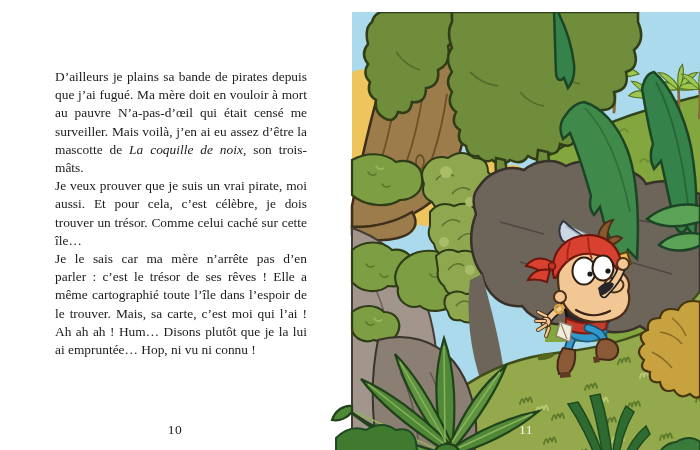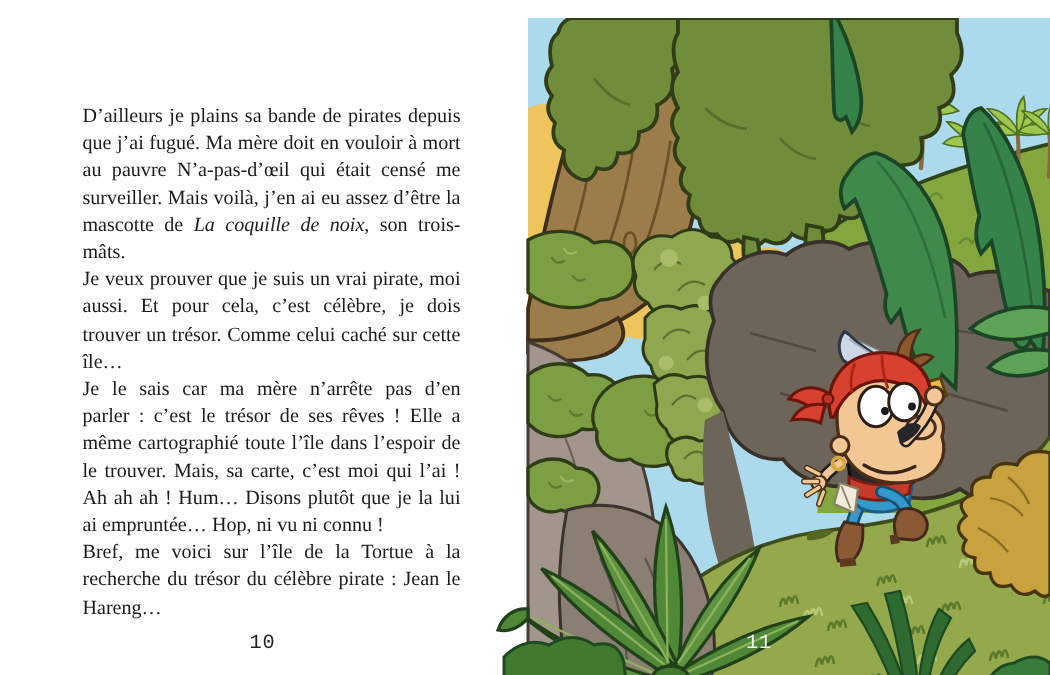--- a/index.html
+++ b/index.html
@@ -2,35 +2,34 @@
 <html><head>
 <meta charset="utf-8">
 <style>
   html,body{margin:0;padding:0;background:#ffffff;}
   #spread{position:relative;width:700px;height:450px;background:#ffffff;overflow:hidden;
           font-family:"Liberation Serif",serif;margin-top:12px;}
   #text-block{position:absolute;left:55px;top:56px;width:252px;color:#1b1b1b;
               font-size:13.4px;line-height:18.2px;text-align:justify;}
   #text-block p{margin:0;padding:0;}
   #text-block em{font-style:italic;}
-  .pagenum{position:absolute;font-size:13.5px;letter-spacing:.5px;text-align:center;font-family:Liberation Mono, monospace;}
+  .pagenum{position:absolute;font-size:13.5px;letter-spacing:.5px;text-align:center;}
   #pagenum-left{left:130px;top:410px;width:90px;color:#222222;}
-  #pagenum-right{left:478px;top:410px;width:56px;color:#f6f4ee;z-index:3;}
+  #pagenum-right{left:498px;top:410px;width:56px;color:#f6f4ee;z-index:3;}
   #illustration{position:absolute;left:330px;top:0;width:370px;height:450px;z-index:1;}
 </style>
 </head>
 <body>
 
 <div id="spread">
 
   <div id="text-block">
     <p><span>D’ailleurs je plains sa bande de pirates depuis que j’ai fugué. Ma mère doit en vouloir à mort au pauvre N’a-pas-d’œil qui était censé me surveiller. Mais voilà, j’en ai eu assez d’être la mascotte de </span><em>La coquille de noix</em><span>, son trois-mâts.</span></p>
     <p>Je veux prouver que je suis un vrai pirate, moi aussi. Et pour cela, c’est célèbre, je dois trouver un trésor. Comme celui caché sur cette île…</p>
     <p>Je le sais car ma mère n’arrête pas d’en parler&nbsp;: c’est le trésor de ses rêves&nbsp;! Elle a même cartographié toute l’île dans l’espoir de le trouver. Mais, sa carte, c’est moi qui l’ai&nbsp;! Ah ah ah&nbsp;! Hum… Disons plutôt que je la lui ai empruntée… Hop, ni vu ni connu&nbsp;!</p>
-    <p>Bref, me voici sur l’île de la Tortue à la recherche du trésor du célèbre pirate&nbsp;: Jean le Hareng…</p>
   </div>
   <div id="pagenum-left" class="pagenum">10</div>
 
   <svg id="illustration" viewBox="330 0 370 450">
     <defs>
       <g id="palm">
         <path d="M0,0 C1,-12 2,-26 0,-40" stroke="#8a6a3c" stroke-width="3" fill="none" stroke-linecap="round"></path>
         <g fill="#9fc74f" stroke="#4e6e22" stroke-width="1.2">
           <path d="M0,-40 C-9,-45 -18,-45 -25,-38 C-17,-35 -7,-35 0,-36 Z"></path>
           <path d="M0,-40 C9,-45 18,-45 25,-38 C17,-35 7,-35 0,-36 Z"></path>

